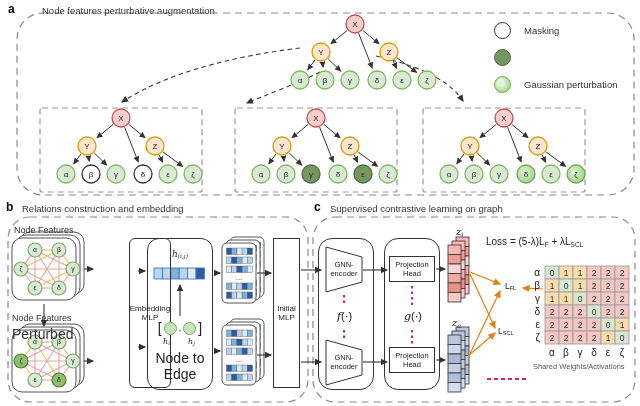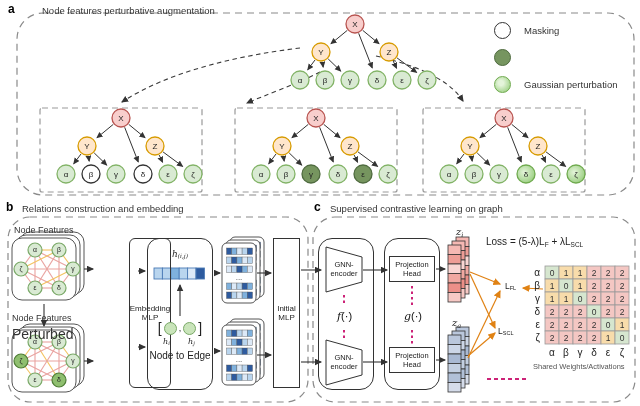--- a/index.html
+++ b/index.html
@@ -592,21 +592,21 @@
     <span style="font-size:9px;">,</span>
     <span style="display:inline-block;width:11px;height:11px;border-radius:50%;background:#c9e4ba;border:1px solid #7aa968;"></span>
     <span>]</span>
   </div>
   <div class="abs math" style="left:163px;top:337px;font-size:8px;z-index:2;">
     <span>h</span><span class="sub">i</span>
   </div>
   <div class="abs math" style="left:188px;top:337px;font-size:8px;z-index:2;">
     <span>h</span><span class="sub">j</span>
   </div>
-  <div class="abs" style="left:147px;top:350px;width:66px;text-align:center;font-size:10px;z-index:2;">Node to Edge</div>
+  <div class="abs" style="left:147px;top:350px;width:66px;text-align:center;font-size:14px;z-index:2;">Node to Edge</div>
 
   <div class="abs boxdiv ctext" style="left:273px;top:238px;width:27px;height:150px;">
     <span class="small">Initial</span>
     <span class="small">MLP</span>
   </div>
 
   <div class="abs tag" style="left:314px;top:200px;">c</div>
   <div class="abs lbl" style="left:330px;top:203px;">Supervised contrastive learning on graph</div>
 
   <div class="abs boxdiv" style="left:318px;top:238px;width:56px;height:152px;border-radius:14px;"></div>

